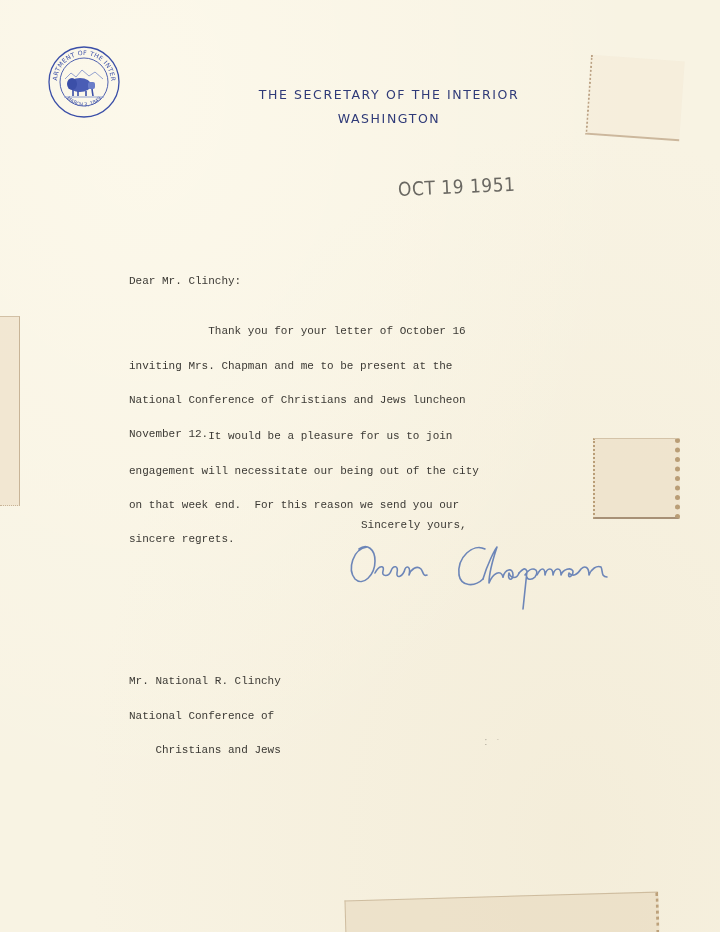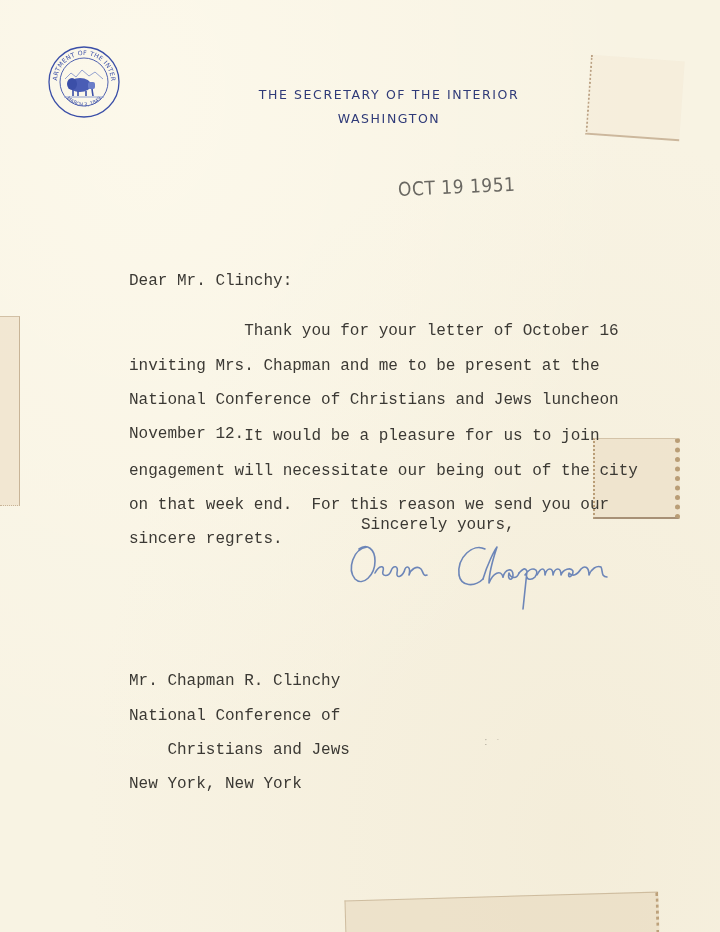--- a/index.html
+++ b/index.html
@@ -44,21 +44,21 @@
       font-family: "DejaVu Sans Condensed", "DejaVu Sans", sans-serif;
       font-size: 19px;
       color: #6a6862;
       letter-spacing: 0.5px;
       transform: rotate(-2.5deg);
       transform-origin: left center;
     }
     .typed {
       position: absolute;
       left: 129px;
-      font-size: 16px;
+      font-size: 11px;
       line-height: 17.2px;
       white-space: pre;
       color: #3b3934;
     }
     .salutation { top: 273px; }
     .para1 { top: 306px; }
     .para2 { top: 411px; }
     .closing { left: 361px; top: 517px; }
     .address { top: 656px; }
     .signature {
@@ -181,19 +181,18 @@
 
     <path d="M158 42 C 160 34, 168 32, 168 40 C 168 46, 162 46, 164 38 C 166 44, 172 44, 174 38"></path>
 
     <path d="M174 38 C 178 34, 180 32, 182 36 L 178 74 M 180 40 C 186 30, 196 34, 190 42 C 186 46, 182 44, 182 42"></path>
 
     <path d="M192 40 C 196 32, 200 32, 200 40 C 202 32, 208 32, 208 40 C 210 32, 216 32, 216 40 C 218 34, 226 32, 228 36 C 228 42, 222 44, 224 38 C 228 42, 232 40, 236 34 C 240 30, 244 32, 244 40 C 246 34, 252 30, 256 32 C 258 36, 256 42, 262 42"></path>
   </g>
 </svg>
 
 <div class="typed address">
-<div>Mr. Chapman R. Clinchy</div>
+<div>Mr. National R. Clinchy</div>
 <div>National Conference of</div>
 <div>    Christians and Jews</div>
-<div>New York, New York</div>
 </div>
 
 <div class="smudge">⁚ ˙</div>
 
 </body></html>

